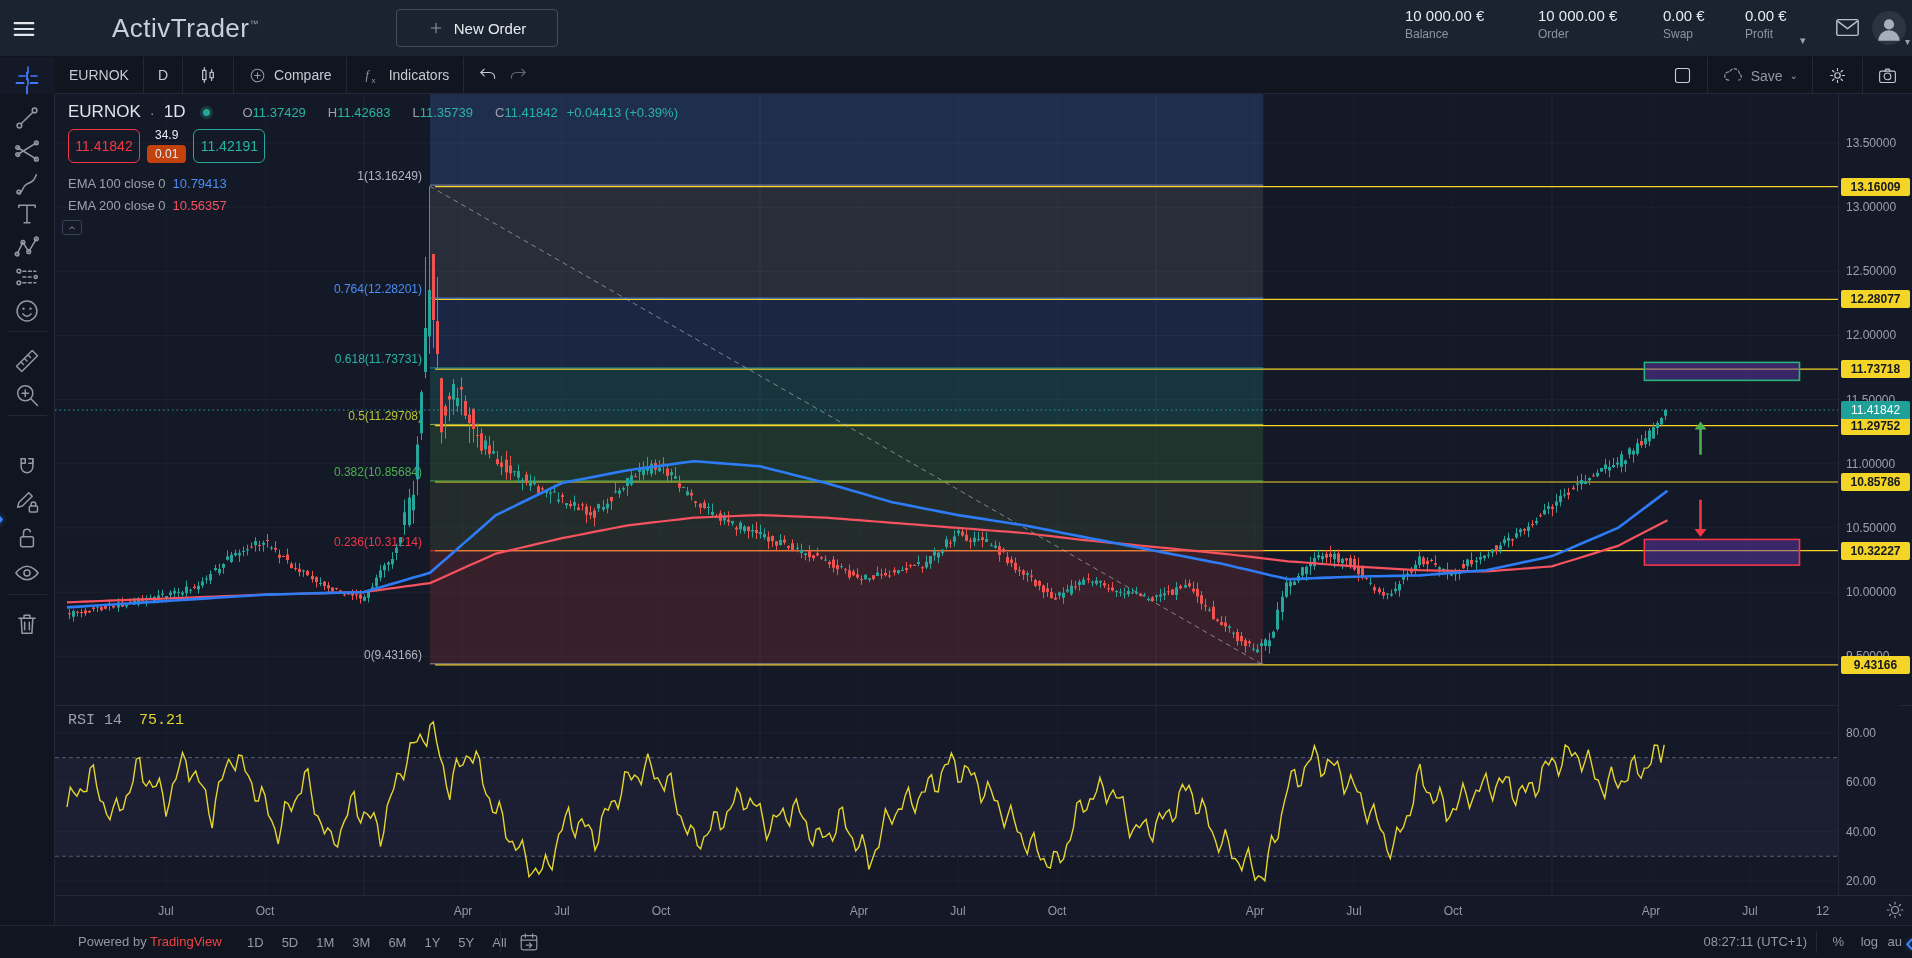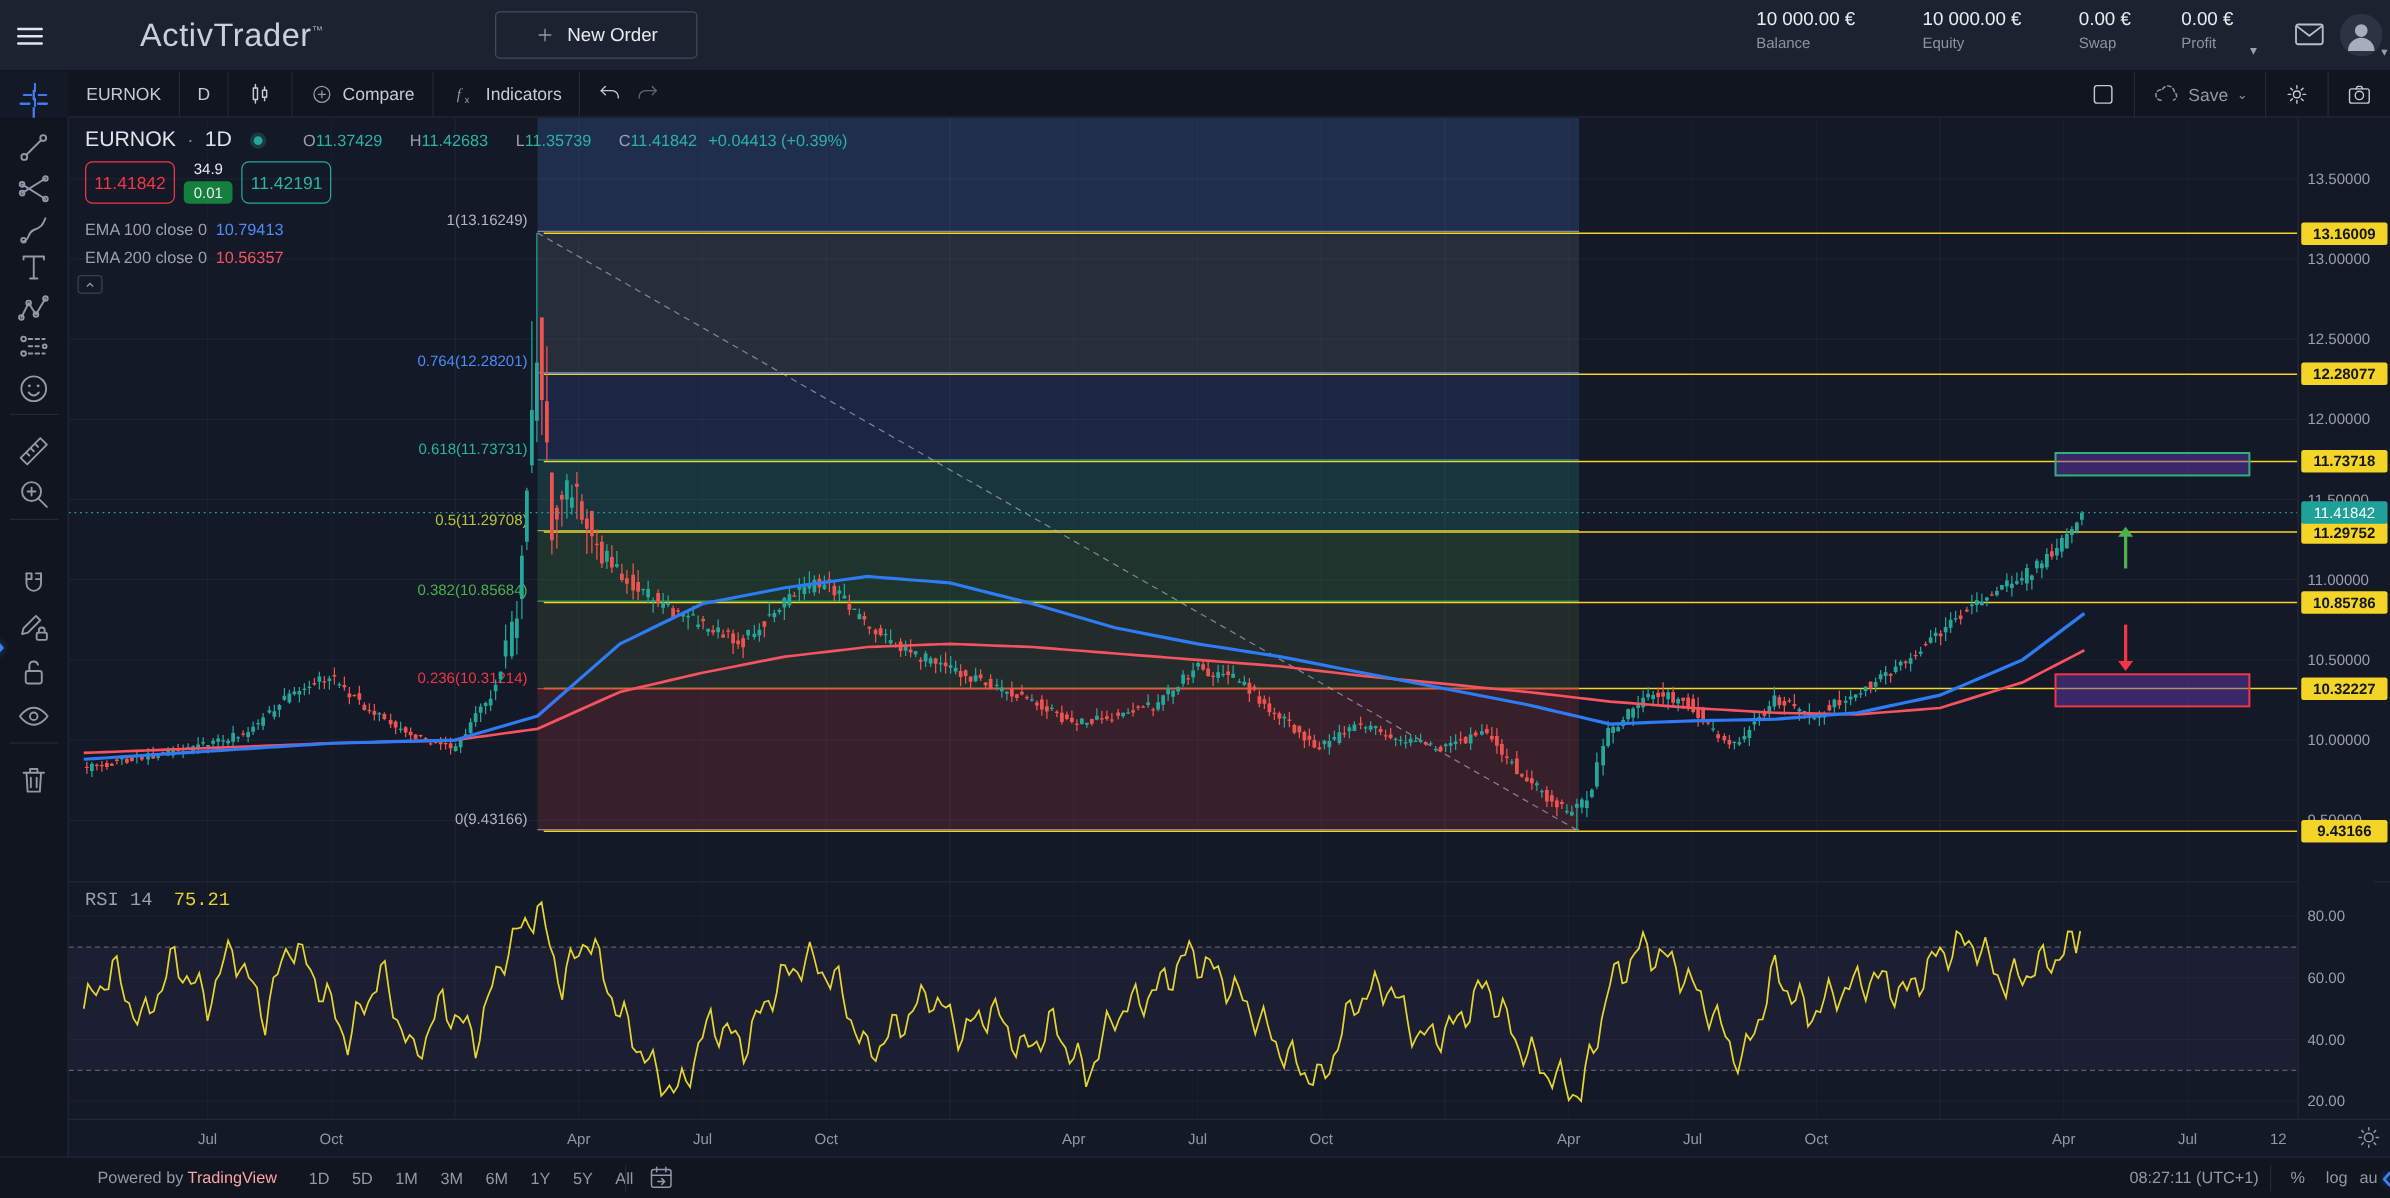--- a/index.html
+++ b/index.html
@@ -61,36 +61,36 @@
   #market-dot { width:13px; height:13px; border-radius:50%; background:#26a69a; border:3px solid #173c3f; margin-left:6px; }
   #ohlc { display:flex; gap:22px; margin-left:20px; font-size:13px; }
   #ohlc .k { color:#9ba0ac; }
   #ohlc .v { color:#2bb3a2; }
   #legend-change { font-size:13px; color:#2bb3a2; }
   #quote-row { position:absolute; left:68px; top:129px; display:flex; align-items:stretch; gap:7px; height:34px; }
   #sell-box { width:72px; border:1px solid #f23645; border-radius:6px; color:#f23645; font-size:14px;
     display:flex; align-items:center; justify-content:center; cursor:pointer; pointer-events:auto; }
   #spread-stack { display:flex; flex-direction:column; align-items:center; justify-content:space-between; }
   #spread-val { font-size:12px; color:#e8ebf1; line-height:13px; }
-  #lot-box { background:#15803d; border-radius:4px; color:#e8ebf1; font-size:12px; padding:1px 8px; line-height:16px; }
+  #lot-box { background:#c2410c; border-radius:4px; color:#e8ebf1; font-size:12px; padding:1px 8px; line-height:16px; }
   #buy-box { width:72px; border:1px solid #26a69a; border-radius:6px; color:#2bb3a2; font-size:14px;
     display:flex; align-items:center; justify-content:center; cursor:pointer; pointer-events:auto; }
   .ind-row { position:absolute; left:68px; font-size:13px; color:#9ba0ac; }
   .ind-row .val { margin-left:7px; }
   #collapse-btn { position:absolute; left:62px; top:220px; width:20px; height:15px; border:1px solid #3a4150; border-radius:3px;
     color:#9298a5; display:flex; align-items:center; justify-content:center; z-index:6; cursor:pointer; }
   .fib-label { position:absolute; font-size:12px; transform:translateX(-100%); white-space:nowrap; }
   #rsi-legend { position:absolute; left:68px; top:712px; font-size:15px;font-family:Liberation Mono, monospace; }
   #rsi-name { color:#9ba0ac; }
   #rsi-value { color:#e5d52e; margin-left:8px; }
 
   
   #bottombar { position:absolute; left:0; top:925px; width:1912px; height:33px; background:#10151f; border-top:1px solid #232838; z-index:10; }
   #powered { position:absolute; left:78px; top:8px; font-size:13px; color:#9298a5; }
-  #powered a { color:#fca5a5; text-decoration:none; cursor:pointer;margin-top:43px; }
+  #powered a { color:#ef4444; text-decoration:none; cursor:pointer;margin-top:43px; }
   #ranges { position:absolute; left:238px; top:0; height:33px; display:flex; align-items:center; }
   .range-btn { padding:0 9px; font-size:13px; color:#9298a5; cursor:pointer; }
   #range-sep { position:absolute; left:500px; top:6px; width:1px; height:21px; background:#232838; }
   #goto-date { position:absolute; left:518px; top:5px; width:23px; height:23px; color:#9298a5; cursor:pointer; }
   #clock { position:absolute; right:105px; top:8px; font-size:13px; color:#9298a5; cursor:pointer; }
   #scale-sep { position:absolute; right:95px; top:6px; width:1px; height:21px; background:#232838; }
   .scale-btn { position:absolute; top:8px; font-size:13px; color:#9298a5; cursor:pointer; }
   #collapse-right { position:absolute; right:-3px; top:-1px; font-size:30px; color:#3b82f6; cursor:pointer; text-shadow:0 0 6px rgba(59,130,246,.5); }
 </style>
 </head>
@@ -113,21 +113,21 @@
         </span>
       <span>New Order</span>
     </button>
     <div id="account-stats">
         <div class="stat" style="left: 1405px;">
           <div class="v">10 000.00 €</div>
           <div class="l">Balance</div>
         </div>
         <div class="stat" style="left: 1538px;">
           <div class="v">10 000.00 €</div>
-          <div class="l">Equity</div>
+          <div class="l">Order</div>
         </div>
         <div class="stat" style="left: 1663px;">
           <div class="v">0.00 €</div>
           <div class="l">Swap</div>
         </div>
         <div class="stat" style="left: 1745px;">
           <div class="v">0.00 €</div>
           <div class="l">Profit</div>
         </div>
       </div>

